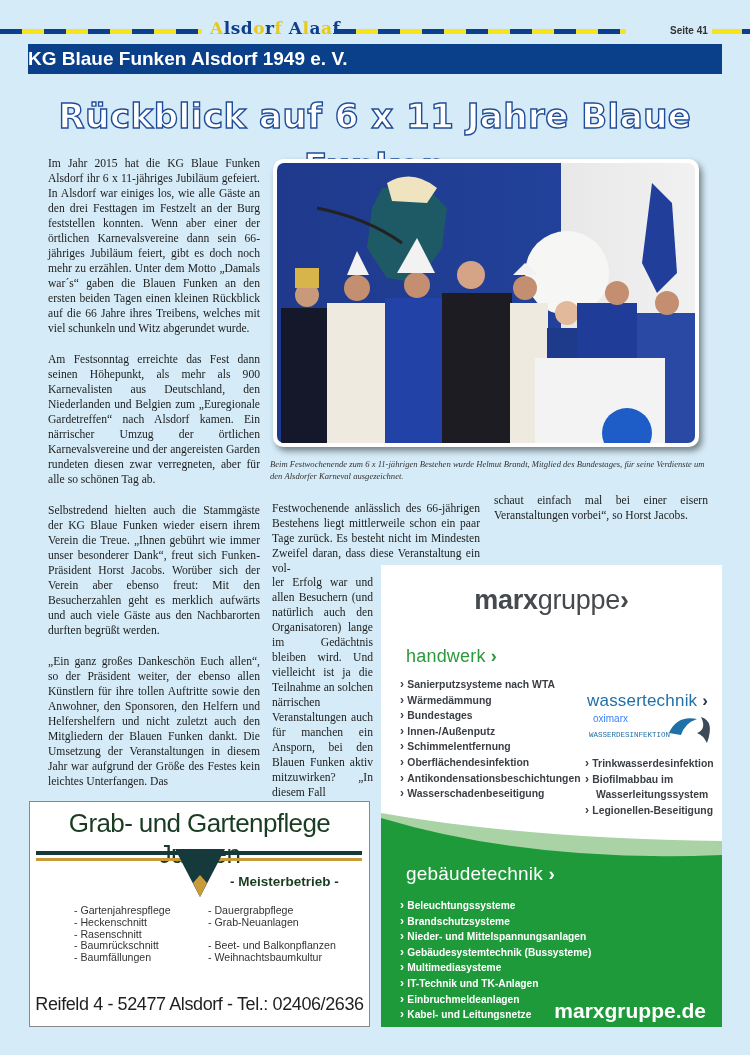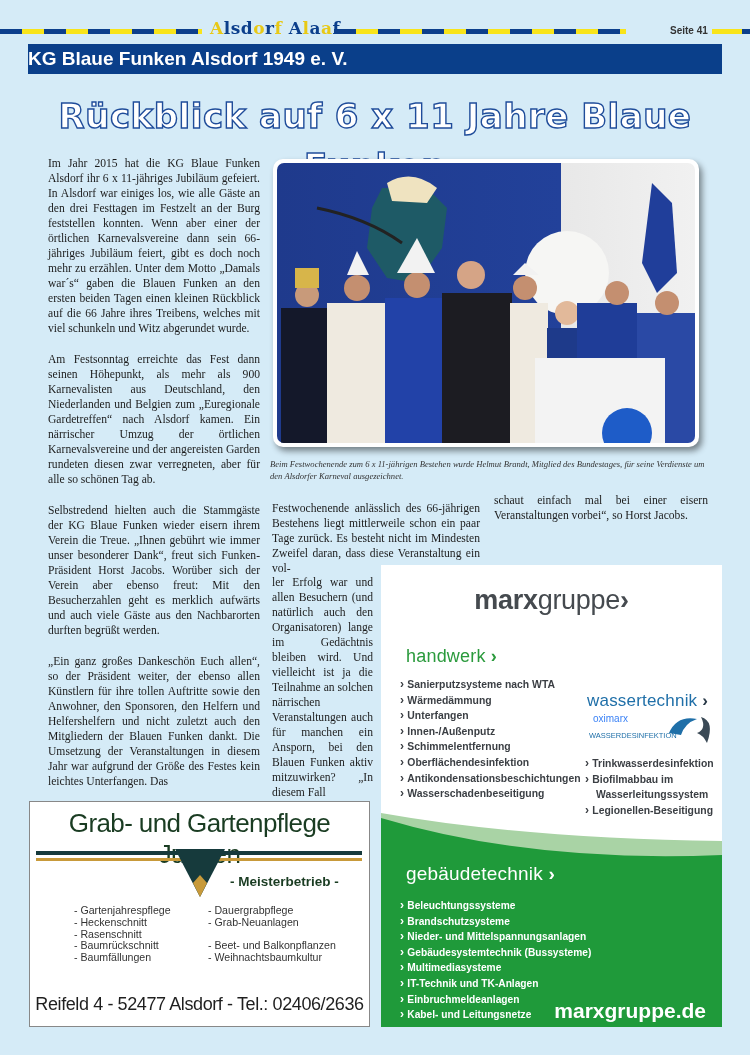--- a/index.html
+++ b/index.html
@@ -91,21 +91,21 @@
   .svc-list { position: absolute; margin: 4px; padding: 0; list-style: none;
     font-weight: bold; font-size: 10.4px; line-height: 15.6px; color: #3b3f44; }
   .svc-list li::before { content: "› "; font-weight: 900; font-size: 12px; }
   .list-handwerk { left: 15px; top: 108px; }
   .list-wasser { left: 200px; top: 187px; }
   .list-wasser li.cont::before { content: ""; }
   .list-wasser li.cont { padding-left: 11px; }
   .list-gebaeude { left: 15px; top: 329px; color: #fff; font-size: 10.2px; line-height: 15.6px; }
   .oximarx { position: absolute; left: 208px; top: 148px; width: 125px; height: 36px; }
   .oximarx-name { position: absolute; left: 4px; top: 0; font-size: 10px; color: #3b82f6; }
-  .oximarx-sub { position: absolute; left: 0; top: 18px; font-size: 7.5px; color: #1f6fa8; }
+  .oximarx-sub { position: absolute; left: 0; top: 18px; font-size: 7.5px; color: #1f6fa8; font-family: Liberation Mono, monospace; }
   .green-wave { position: absolute; left: 0; top: 228px; width: 341px; height: 234px; }
   .marx-url {
     position: absolute; right: 16px; top: 434px; color: #fff;
     font-weight: bold; font-size: 21px;
   }
 
   
   .grab-ad {
     position: absolute; left: 29px; top: 801px; width: 339px; height: 224px;
     background: #fff; border: 1px solid #888;
@@ -209,21 +209,21 @@
     <path d="M0 25 Q150 70 341 62 L341 234 L0 234 Z" fill="#1f9a3a"></path>
   </svg>
   <div class="marx-logo">
     <b>marx</b><span>gruppe</span><b>›</b>
   </div>
 
   <div class="cat-title handwerk"><span>handwerk</span><b> ›</b></div>
   <ul class="svc-list list-handwerk">
     <li>Sanierputzsysteme nach WTA</li>
     <li>Wärmedämmung</li>
-    <li>Unterfangen</li>
+    <li>Bundestages</li>
     <li>Innen-/Außenputz</li>
     <li>Schimmelentfernung</li>
     <li>Oberflächendesinfektion</li>
     <li>Antikondensationsbeschichtungen</li>
     <li>Wasserschadenbeseitigung</li>
   </ul>
 
   <div class="cat-title wassertechnik"><span>wassertechnik</span><b style="color:#2a3a48"> ›</b></div>
   <div class="oximarx">
     <span class="oximarx-name">oximarx</span>

